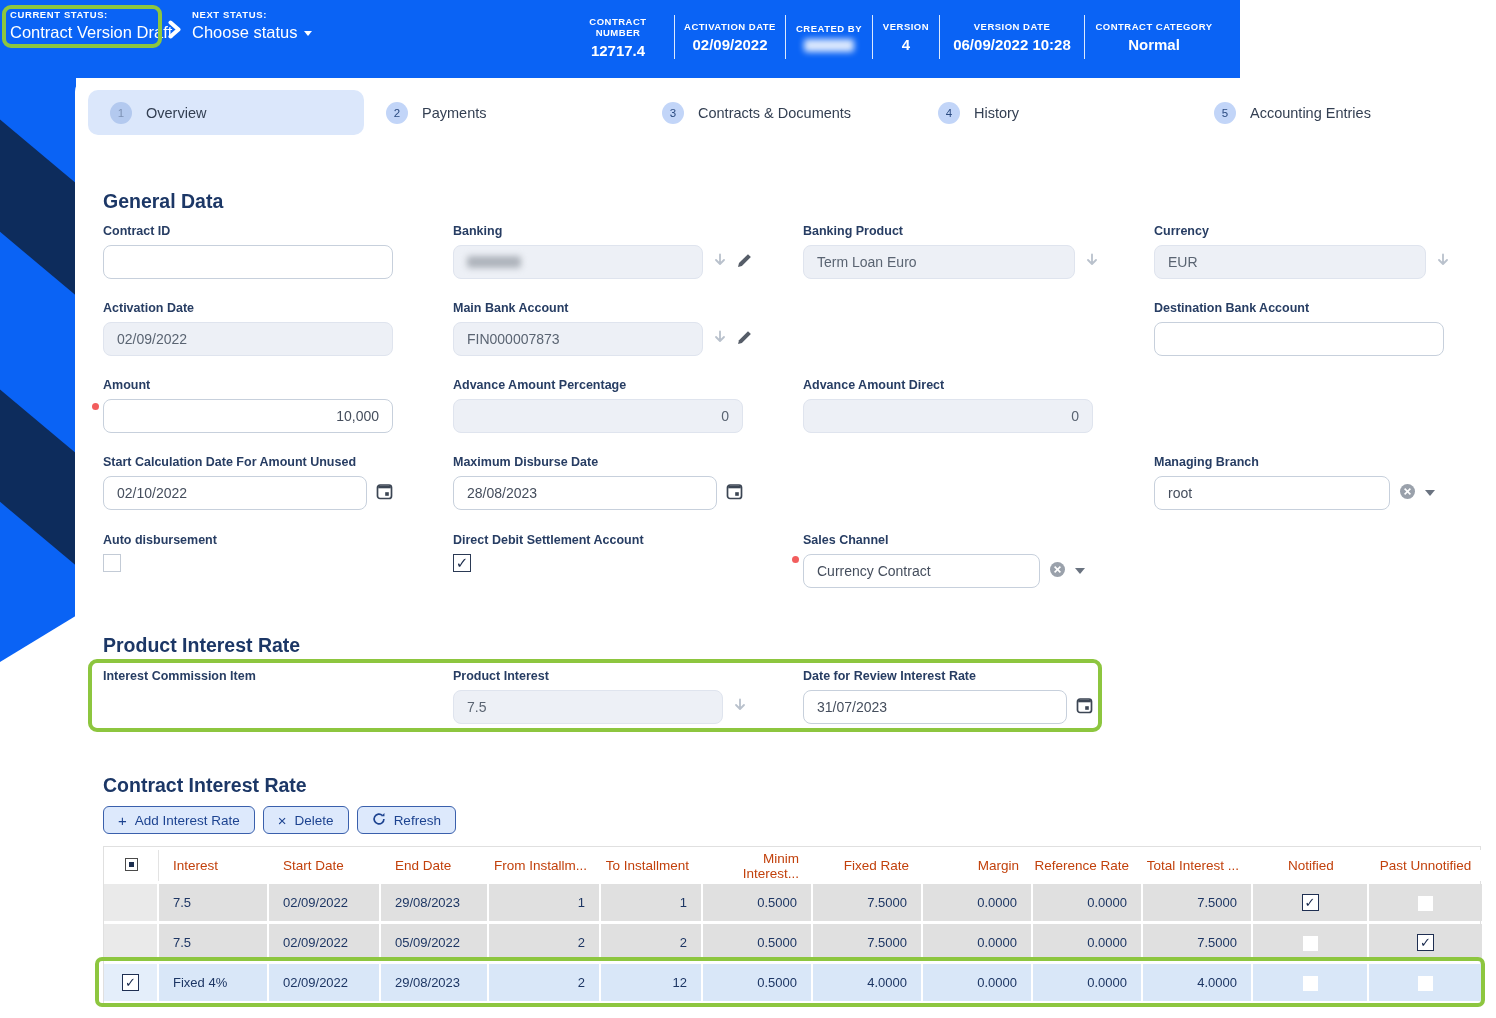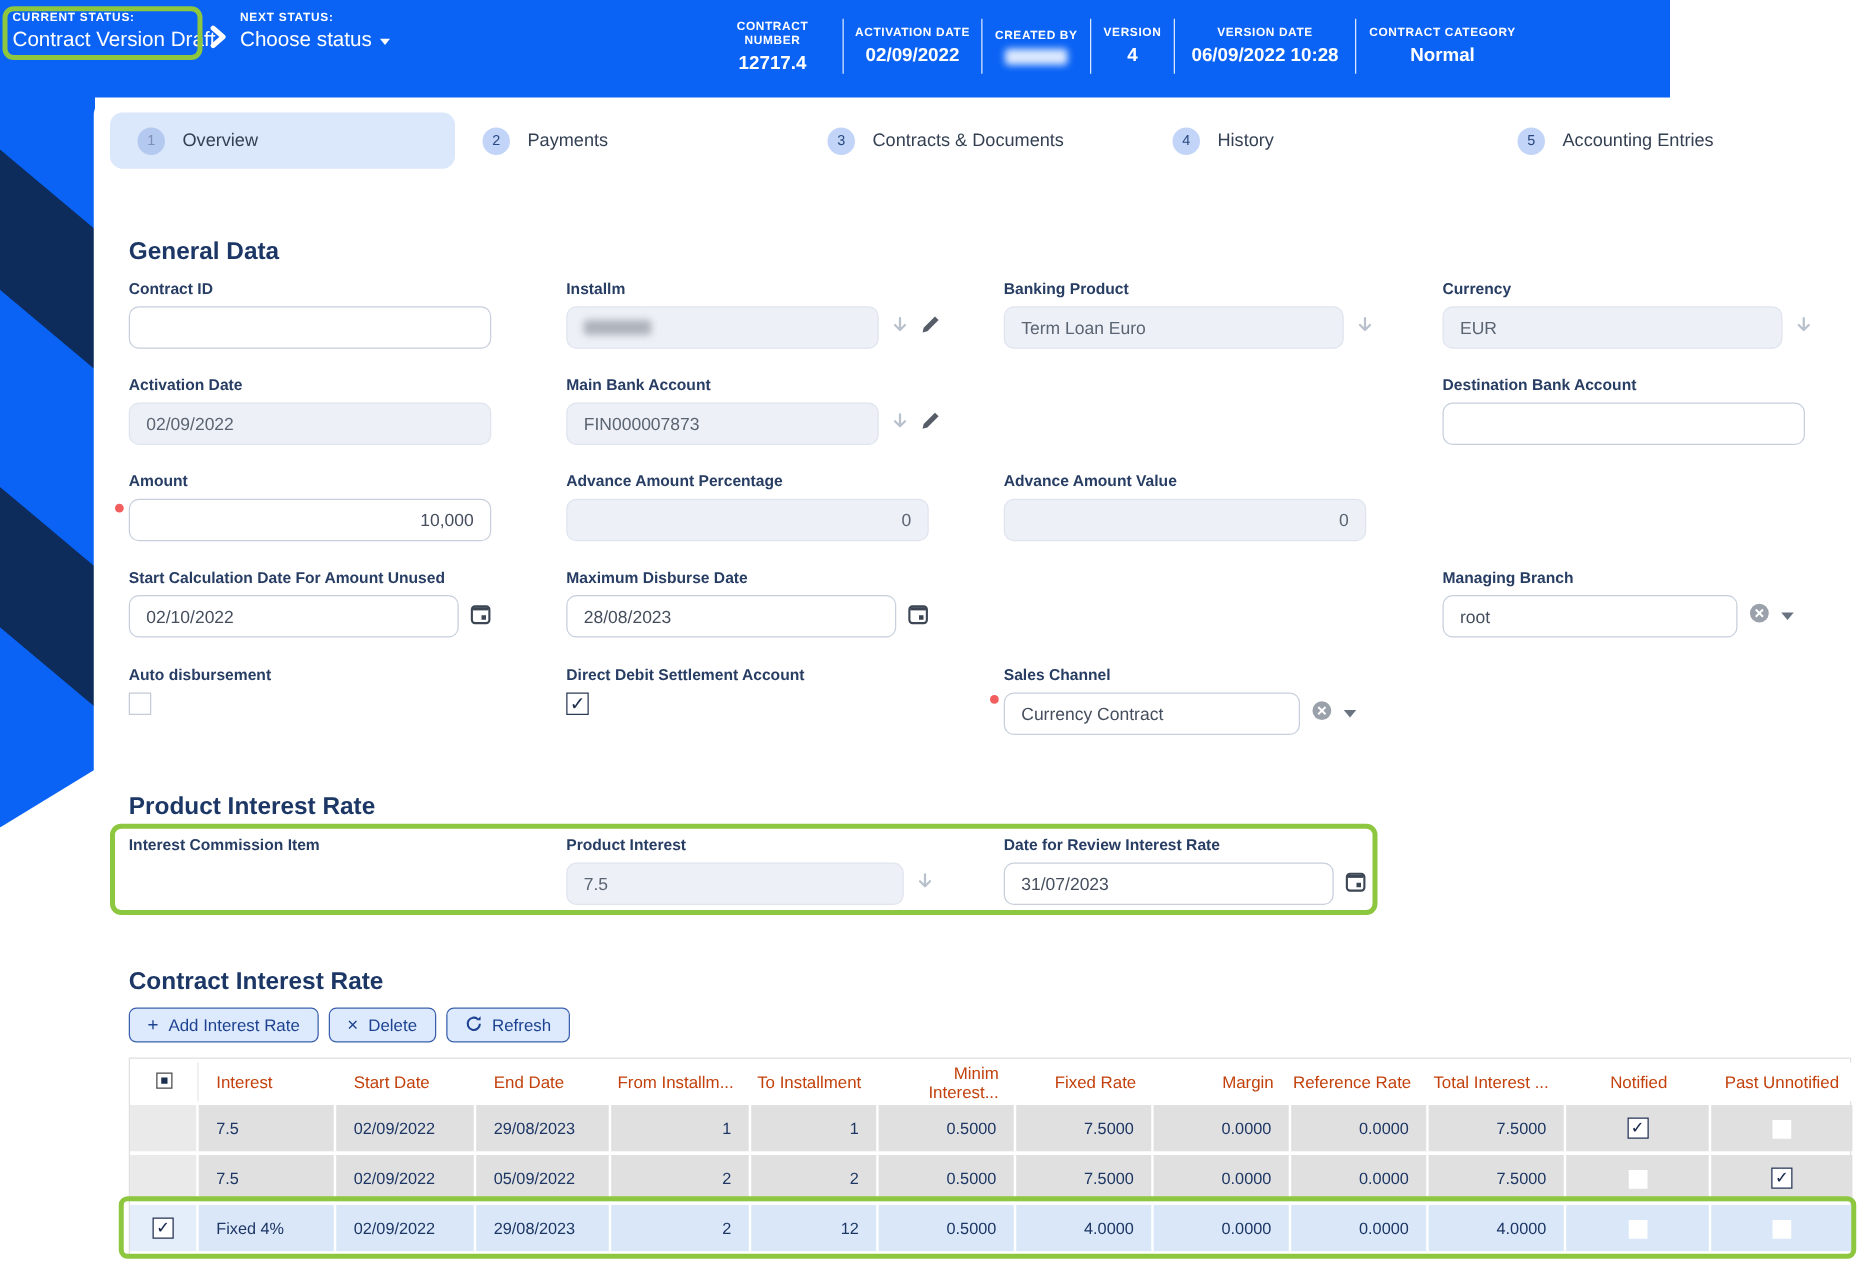--- a/index.html
+++ b/index.html
@@ -9,21 +9,21 @@
 
   
   .band { position:absolute; left:0; top:0; width:76px; height:662px; background:#0a63f5;
           clip-path:polygon(0 0,100% 0,100% 93%,0 100%); overflow:hidden; z-index:0; }
   .band .stripe { position:absolute; width:86px; height:420px; background:#0d2c5c; transform:rotate(-50deg); left:-14px; }
   .band .s1 { top:-10px; } .band .s2 { top:260px; }
   .main-panel { position:absolute; left:75px; top:78px; width:1421px; height:940px; background:#fff;
                 border-top-left-radius:14px; z-index:1; }
 
   
-  .hdr { position:absolute; left:0; top:0; width:1336px; height:78px; background:#0a63f5; z-index:2; overflow:hidden; }
+  .hdr { position:absolute; left:0; top:0; width:1240px; height:78px; background:#0a63f5; z-index:2; overflow:hidden; }
   .hdr-stripe { position:absolute; width:82px; height:300px; background:#0d2c5c; transform:rotate(-46deg); left:1388px; top:-118px; }
   .st-label { font-size:9.5px; font-weight:bold; letter-spacing:.6px; color:#fff; text-transform:uppercase; }
   .st-value { font-size:16.5px; color:#fff; margin-top:3px; }
   .cur-status { position:absolute; left:10px; top:9px; }
   .next-status { position:absolute; left:192px; top:9px; }
   .next-status .st-value { display:flex; align-items:center; gap:7px; cursor:pointer; }
   .caret-w { width:0; height:0; border-left:4.5px solid transparent; border-right:4.5px solid transparent; border-top:5.5px solid #fff; margin-top:2px; }
   .status-hl { position:absolute; left:2px; top:5px; width:160px; height:43px; border:4px solid #8dc63f; border-radius:9px; pointer-events:none; z-index:5; }
   .chevron { position:absolute; left:168px; top:20px; }
   .stats { position:absolute; left:562px; top:8px; display:flex; align-items:center; height:58px; }
@@ -178,21 +178,21 @@
 
   <div class="sec-title" style="left:103px;top:190px">General Data</div>
 
   <div class="field" style="left:103px;top:224px">
     <div class="flabel">Contract ID</div>
     <div class="inp" style="width:290px">
         <span></span>
       </div>
   </div>
   <div class="field" style="left:453px;top:224px">
-    <div class="flabel">Installm</div>
+    <div class="flabel">Banking</div>
     <div class="irow">
       <div class="inp disabled" style="width:250px">
           <span class="redact-g"></span>
         </div>
       <span class="icon-faint"><svg width="16" height="16" viewBox="0 0 16 16">
             <path d="M8 2.5v9M4 8l4 4 4-4" stroke="currentColor" stroke-width="1.8" fill="none" stroke-linecap="round" stroke-linejoin="round"></path>
           </svg></span>
       <span class="icon-gray"><svg width="15" height="15" viewBox="0 0 16 16">
             <path d="M11.7 1.2l3.1 3.1L5.2 13.9l-4.1 1 1-4.1z" fill="currentColor"></path>
           </svg></span>
@@ -255,21 +255,21 @@
         <span>10,000</span>
       </div>
   </div>
   <div class="field" style="left:453px;top:378px">
     <div class="flabel">Advance Amount Percentage</div>
     <div class="inp disabled num" style="width:290px">
         <span>0</span>
       </div>
   </div>
   <div class="field" style="left:803px;top:378px">
-    <div class="flabel">Advance Amount Value</div>
+    <div class="flabel">Advance Amount Direct</div>
     <div class="inp disabled num" style="width:290px">
         <span>0</span>
       </div>
   </div>
 
   <div class="field" style="left:103px;top:455px">
     <div class="flabel">Start Calculation Date For Amount Unused</div>
     <div class="irow">
       <div class="inp" style="width:264px">
           <span>02/10/2022</span>

